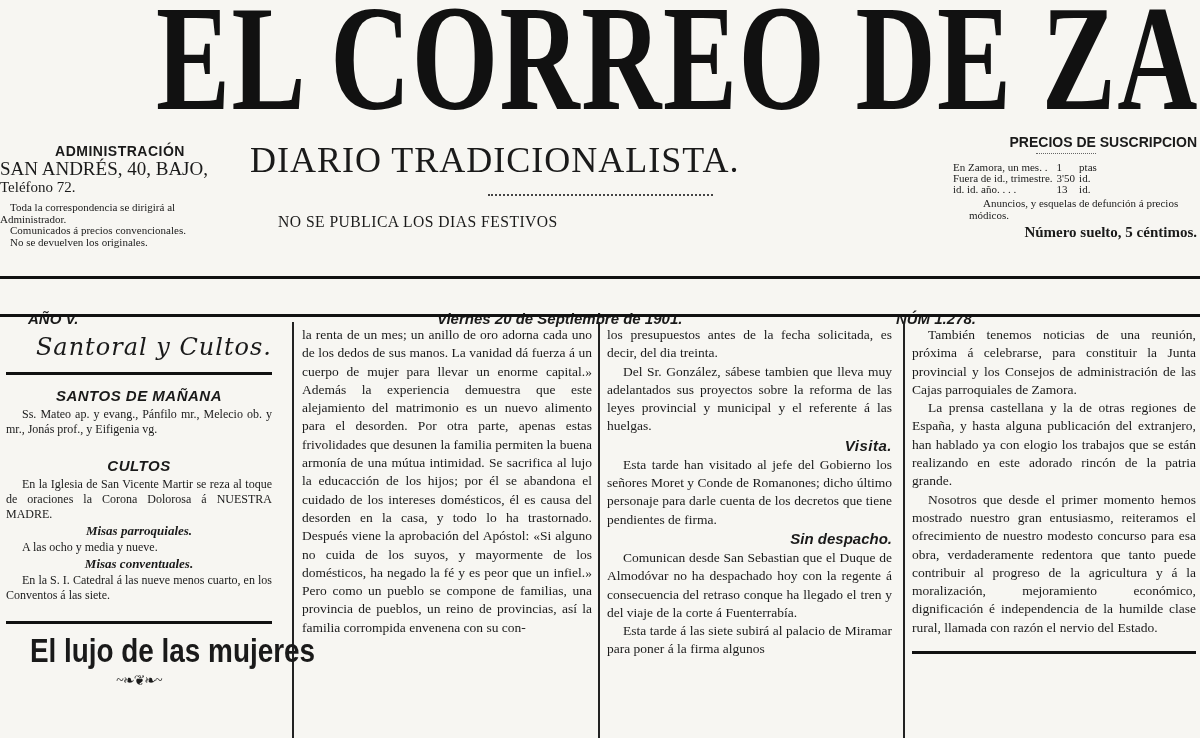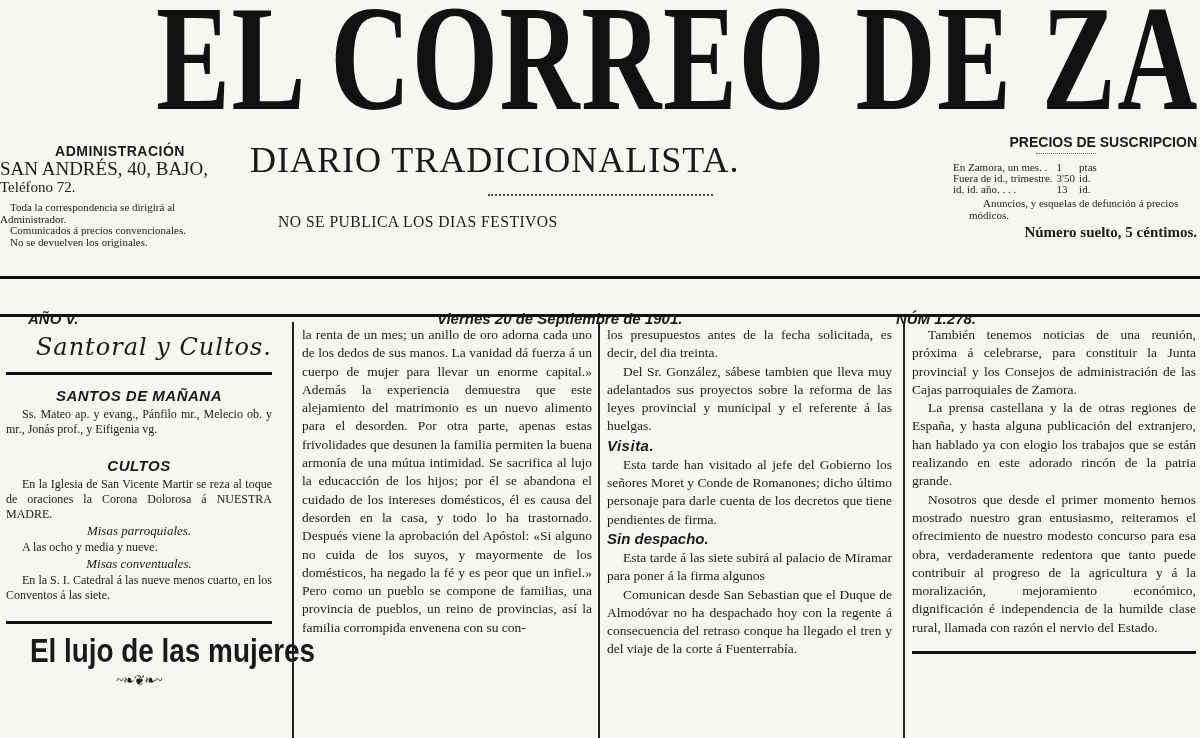--- a/index.html
+++ b/index.html
@@ -45,28 +45,28 @@
   .col { position: absolute; top: 326px; font-size: 13.5px; line-height: 18.3px; text-align: justify; }
   .col p { margin: 0; text-indent: 16px; }
   .col p.noind { text-indent: 0; }
   .vline { position: absolute; top: 322px; width: 1.5px; height: 416px; background: #222; }
 
   .col1 { left: 6px; width: 266px; }
   .santoral { text-align: right; font-family: "DejaVu Serif", serif; font-size: 24px; line-height: 34px; margin-top: 4px; font-style: italic; letter-spacing: 1px; }
   .hbar { height: 3px; background: #111; margin: 8px 0 10px; }
   .hdr-it { text-align: center; font-family: "Liberation Sans", sans-serif; font-weight: bold; font-style: italic; font-size: 15px; line-height: 22px; letter-spacing: 0.5px; }
   .col1 p { font-size: 12px; line-height: 15px; }
-  .sub-it { text-align: center; font-weight: normal; font-style: italic; font-size: 13px; line-height: 18px; }
+  .sub-it { text-align: center; font-weight: bold; font-style: italic; font-size: 13px; line-height: 18px; }
   .lujo { font-family: "Liberation Sans", sans-serif; font-weight: bold; font-size: 34px; line-height: 40px; text-align: center; transform: scaleX(0.82); transform-origin: center; white-space: nowrap; }
   .orn { text-align: center; font-size: 14px; letter-spacing: -1px; margin-top: 2px; }
 
   .col2 { left: 302px; width: 290px; }
   .col3 { left: 607px; width: 285px; }
   .col4 { left: 912px; width: 284px; }
-  .col3 .hdr-it, .col3 .hdr-it2 { text-align: left; font-family: "Liberation Sans", sans-serif; font-weight: bold; font-style: italic; font-size: 15px; line-height: 20px; }
+  .col3 .hdr-it, .col3 .hdr-it2 { text-align: right; font-family: "Liberation Sans", sans-serif; font-weight: bold; font-style: italic; font-size: 15px; line-height: 20px; }
   .endbar { height: 3px; background: #111; margin-top: 14px; }
 </style>
 </head>
 <body>
 
 <div class="masthead">EL CORREO DE ZAMORA</div>
 
 <div class="admin">
   <div class="h">ADMINISTRACIÓN</div>
   <div class="addr">SAN ANDRÉS, 40, BAJO,</div>
@@ -139,22 +139,22 @@
 <div class="col col2">
   <p class="noind">la renta de un mes; un anillo de oro adorna cada uno de los dedos de sus manos. La vanidad dá fuerza á un cuerpo de mujer para llevar un enorme capital.» Además la experiencia demuestra que este alejamiento del matrimonio es un nuevo alimento para el desorden. Por otra parte, apenas estas frivolidades que desunen la familia permiten la buena armonía de una mútua intimidad. Se sacrifica al lujo la educacción de los hijos; por él se abandona el cuidado de los intereses domésticos, él es causa del desorden en la casa, y todo lo ha trastornado. Después viene la aprobación del Apóstol: «Si alguno no cuida de los suyos, y mayormente de los domésticos, ha negado la fé y es peor que un infiel.» Pero como un pueblo se compone de familias, una provincia de pueblos, un reino de provincias, así la familia corrompida envenena con su con-</p>
 </div>
 
 <div class="col col3">
   <p class="noind">los presupuestos antes de la fecha solicitada, es decir, del dia treinta.</p>
   <p>Del Sr. González, sábese tambien que lleva muy adelantados sus proyectos sobre la reforma de las leyes provincial y municipal y el referente á las huelgas.</p>
   <div class="hdr-it">Visita.</div>
   <p>Esta tarde han visitado al jefe del Gobierno los señores Moret y Conde de Romanones; dicho último personaje para darle cuenta de los decretos que tiene pendientes de firma.</p>
   <div class="hdr-it2">Sin despacho.</div>
+  <p>Comunican desde San Sebastian que el Duque de Almodóvar no ha despachado hoy con la regente á consecuencia del retraso conque ha llegado el tren y del viaje de la corte á Fuenterrabía.</p>
   <p>Esta tarde á las siete subirá al palacio de Miramar para poner á la firma algunos</p>
-  <p>Comunican desde San Sebastian que el Duque de Almodóvar no ha despachado hoy con la regente á consecuencia del retraso conque ha llegado el tren y del viaje de la corte á Fuenterrabía.</p>
 </div>
 
 <div class="col col4">
   <p>También tenemos noticias de una reunión, próxima á celebrarse, para constituir la Junta provincial y los Consejos de administración de las Cajas parroquiales de Zamora.</p>
   <p>La prensa castellana y la de otras regiones de España, y hasta alguna publicación del extranjero, han hablado ya con elogio los trabajos que se están realizando en este adorado rincón de la patria grande.</p>
   <p>Nosotros que desde el primer momento hemos mostrado nuestro gran entusiasmo, reiteramos el ofrecimiento de nuestro modesto concurso para esa obra, verdaderamente redentora que tanto puede contribuir al progreso de la agricultura y á la moralización, mejoramiento económico, dignificación é independencia de la humilde clase rural, llamada con razón el nervio del Estado.</p>
   <div class="endbar"></div>
 </div>
 
 </body></html>

